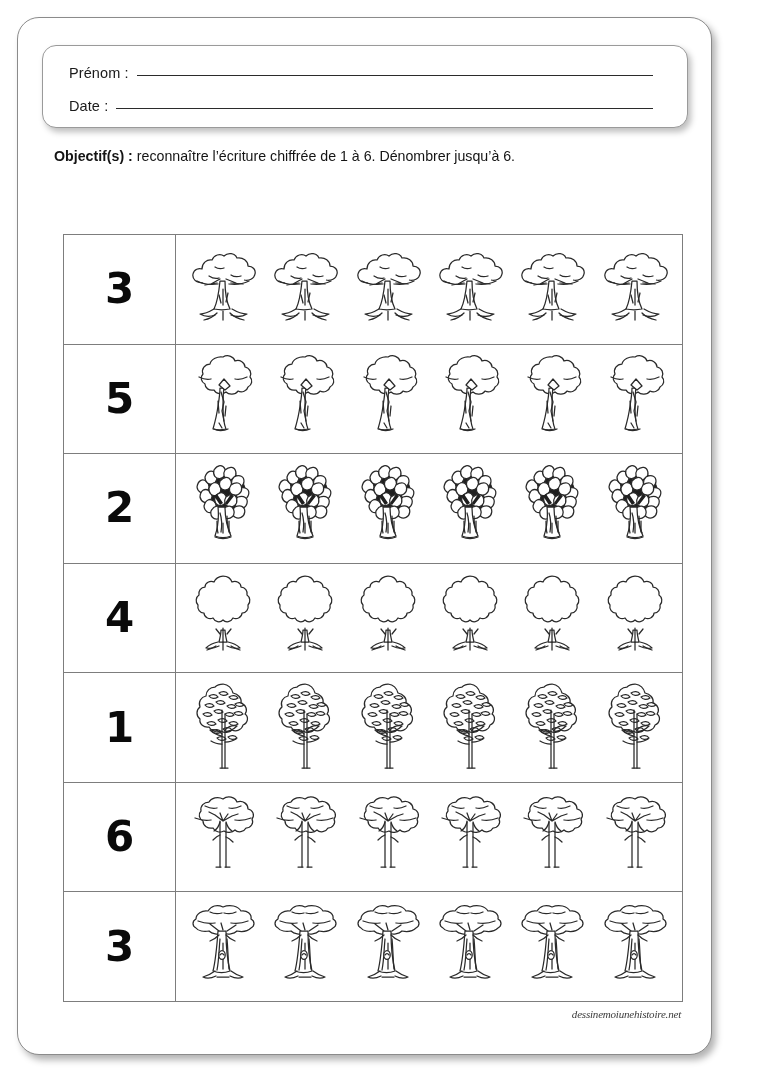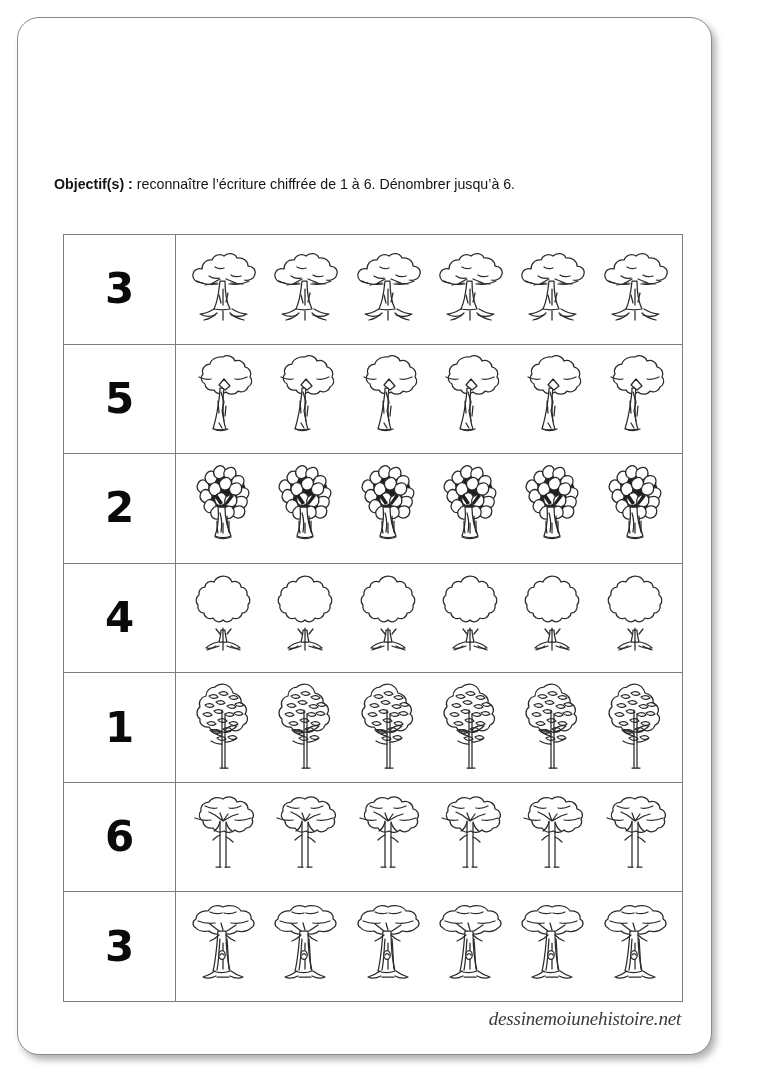--- a/index.html
+++ b/index.html
@@ -59,21 +59,20 @@
   }
   #field-prenom { top: 19px; }
   #field-date   { top: 52px; }
 
   
   #instructions {
     position: absolute;
     left: 36px;
     top: 127px;
     width: 640px;
-    margin-top: 28px;
   }
   .ins-line {
     font-size: 14.2px;
     color: #141414;
     line-height: 22px;
     white-space: nowrap;
   }
   .ins-line b { font-weight: bold; }
 
   
@@ -123,30 +122,40 @@
 
   
   #watermark {
     position: absolute;
     left: 0;
     right: 30px;
     top: 990px;
     text-align: right;
     font-family: "Liberation Serif", serif;
     font-style: italic;
-    font-size: 19px;
+    font-size: 11px;
     color: #3a3a3a;
     letter-spacing: -0.2px;
   }
 </style>
 </head>
 <body>
 
 <div id="page">
 
+  <div id="namebox">
+    <div class="field" id="field-prenom">
+      <span class="field-label">Prénom :</span>
+      <span class="field-rule"></span>
+    </div>
+    <div class="field" id="field-date">
+      <span class="field-label">Date :</span>
+      <span class="field-rule"></span>
+    </div>
+  </div>
 
   <div id="instructions">
     <div class="ins-line">
       <b>Objectif(s) :</b>
       <span>reconnaître l’écriture chiffrée de 1 à 6. Dénombrer jusqu’à 6.</span>
     </div>
   </div>
 
   <div id="grid">
       <div class="row">

